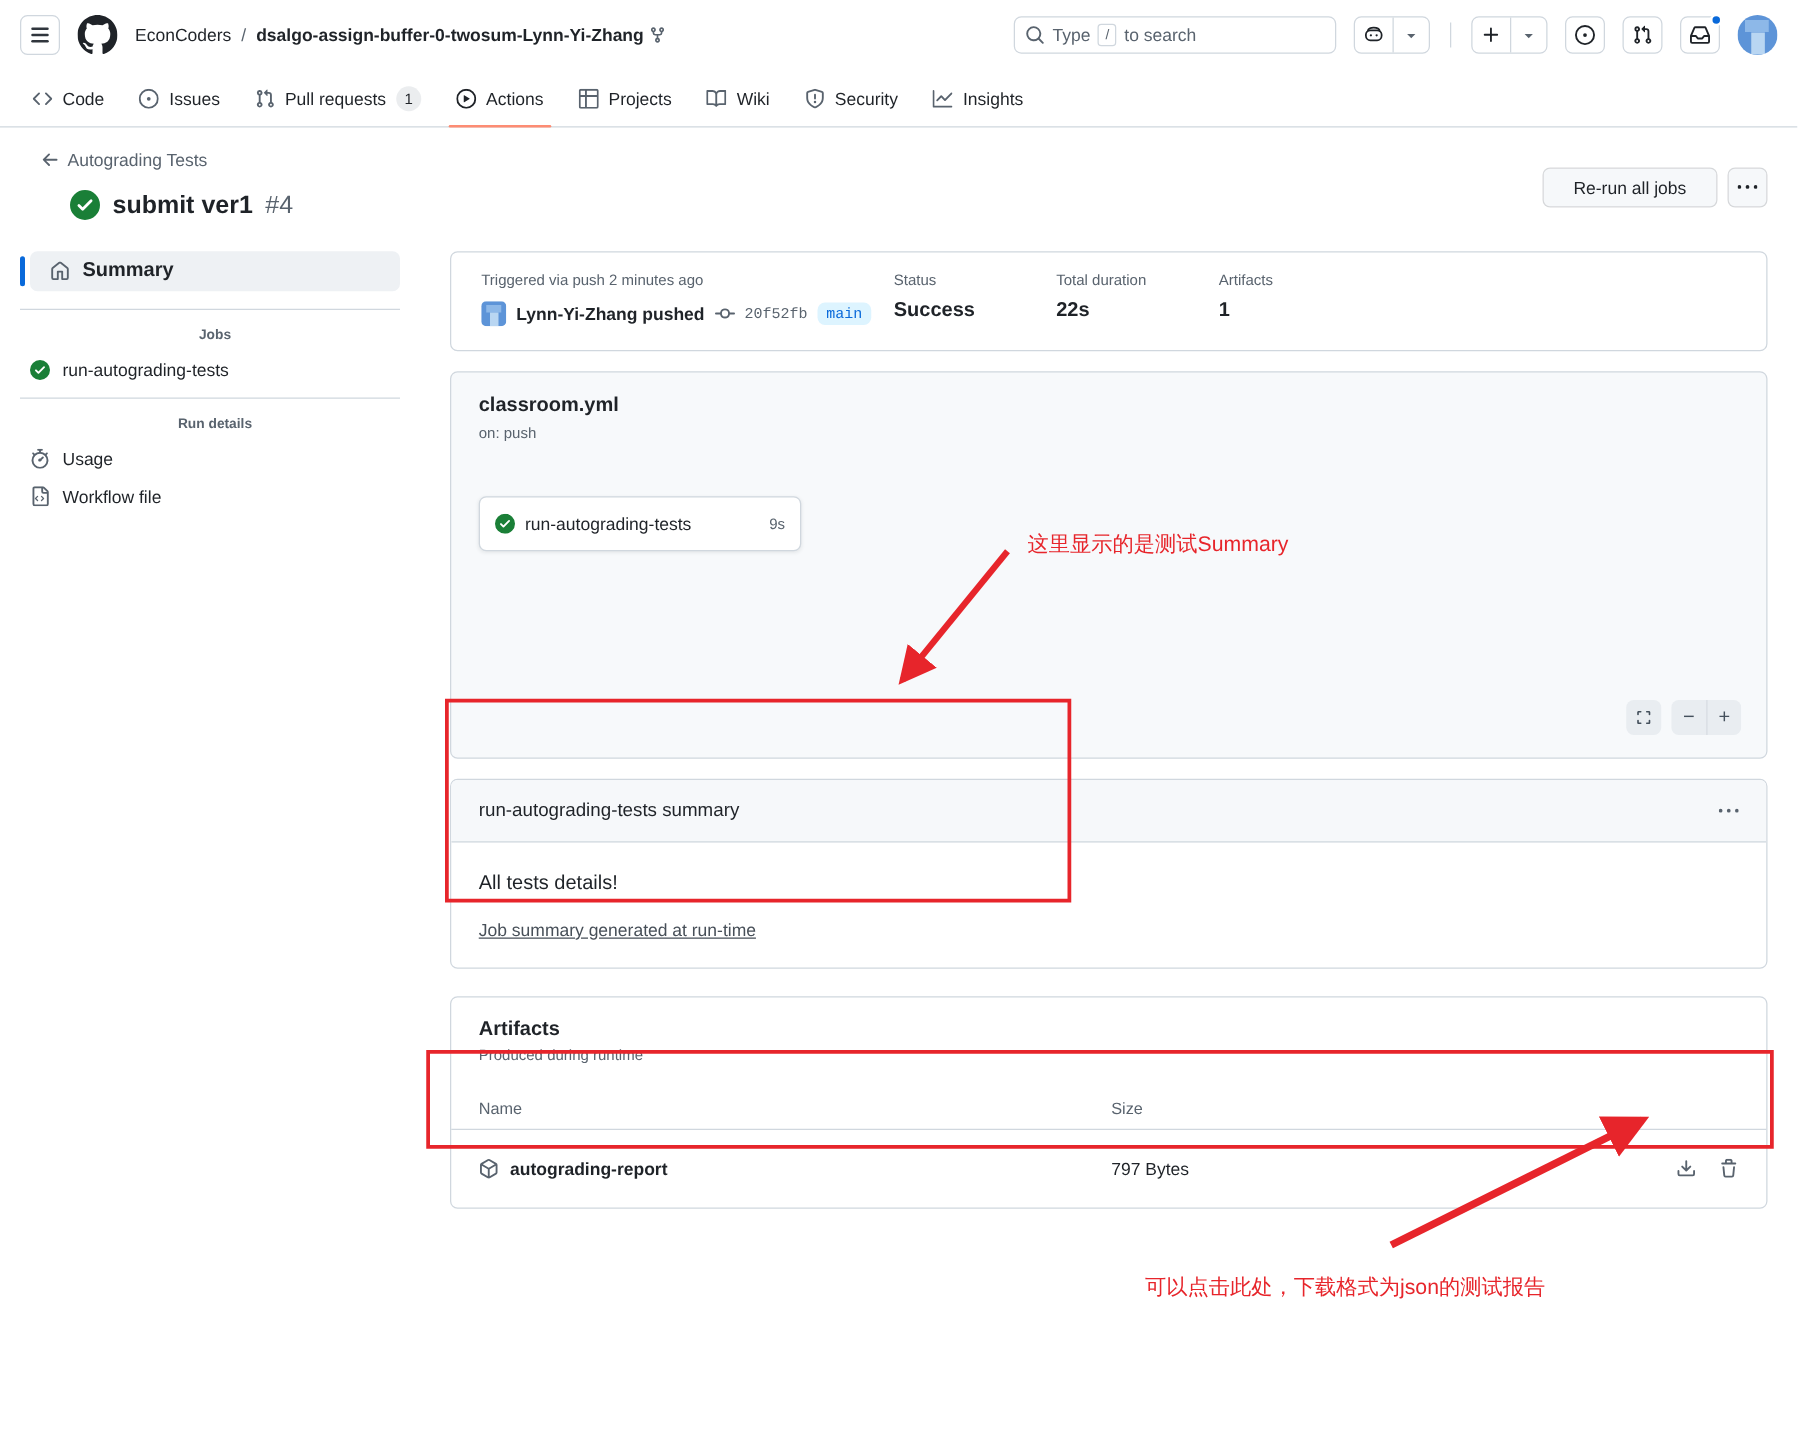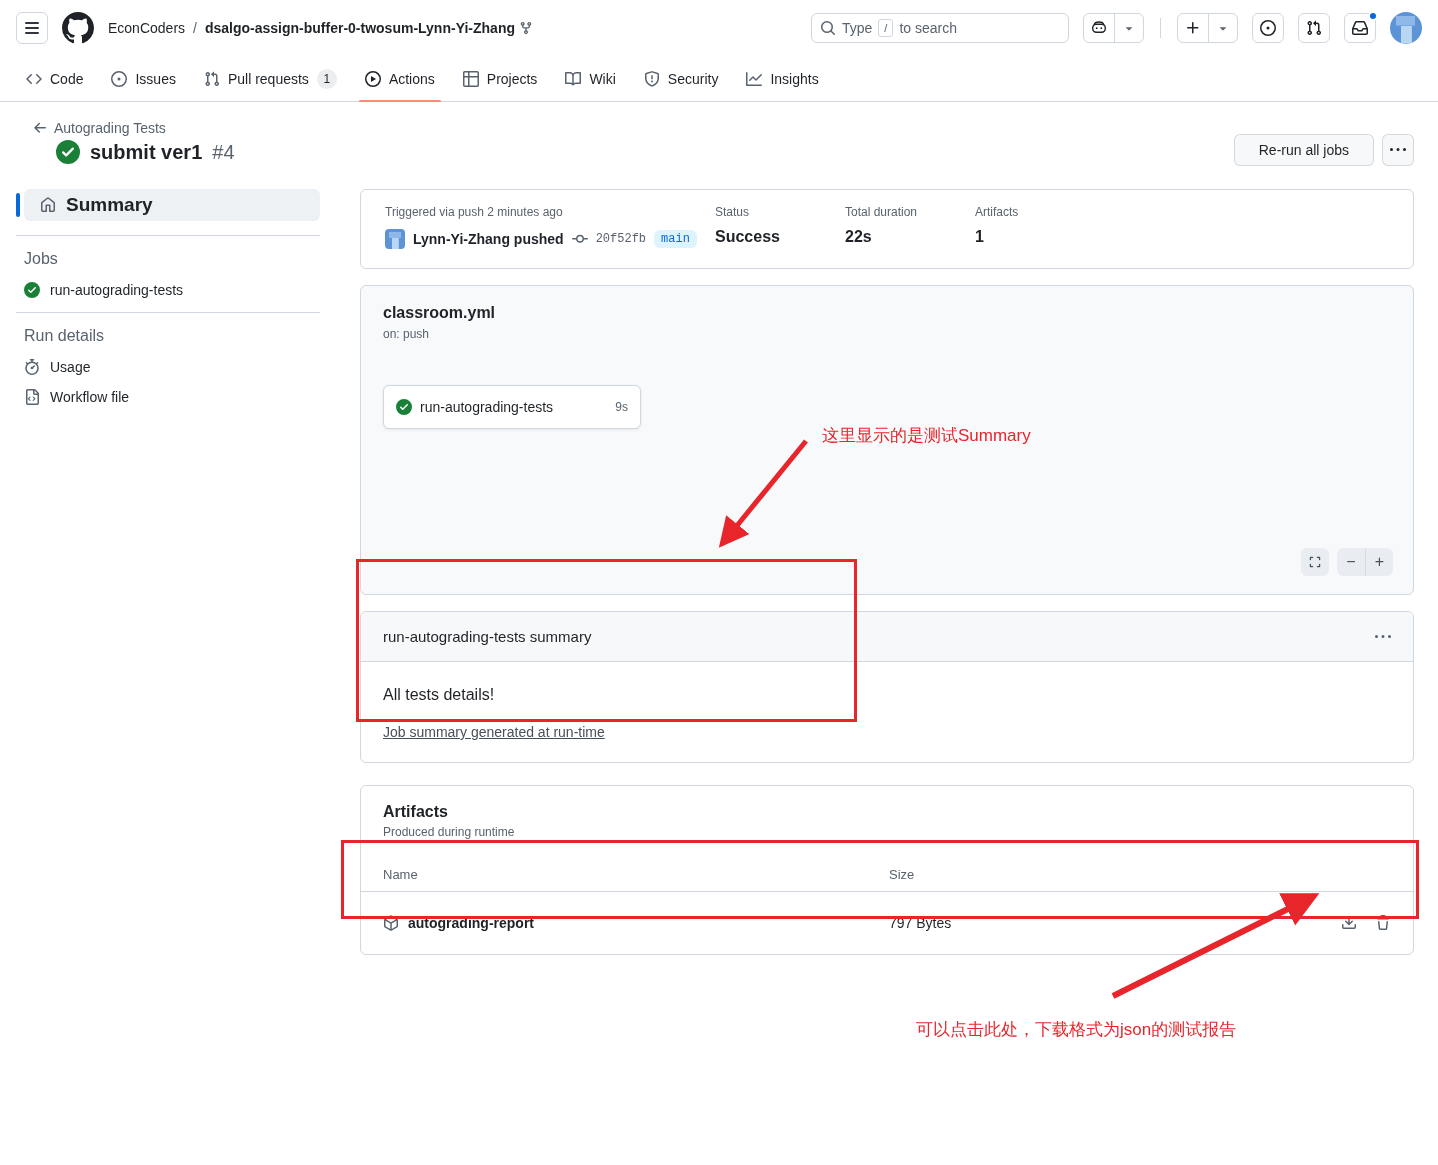--- a/index.html
+++ b/index.html
@@ -55,40 +55,40 @@
     color:var(--fg); text-decoration:none; font-size:14px; cursor:pointer;}
   .tab .cnt{background:rgba(175,184,193,0.25); border-radius:10px; min-width:20px; height:20px;
     display:flex; align-items:center; justify-content:center; font-size:12px; color:var(--fg); padding:0 6px;}
   .tab.active{font-weight:400;}
   .tab.active::after{content:""; position:absolute; left:4px; right:4px; bottom:-1px; height:2px;
     background:var(--tabline); border-radius:2px;}
 
   
   .runhead{padding:18px 24px 0 32px; position:relative;}
   .backlink{display:flex; align-items:center; gap:6px; color:var(--muted); font-size:14px; text-decoration:none; cursor:pointer;}
-  .titlerow{display:flex; align-items:center; gap:10px; margin-top:4px;padding-left:24px;}
+  .titlerow{display:flex; align-items:center; gap:10px; margin-top:16px;padding-left:24px;}
   .titlerow h1{font-size:20px; font-weight:700;}
   .titlerow .num{font-size:20px; color:var(--muted); font-weight:400;}
   .runhead .actions{position:absolute; right:24px; top:32px; display:flex; gap:8px;}
   .btn{height:32px; padding:0 24px; background:var(--btnbg); border:1px solid var(--btnborder);
     border-radius:6px; font-size:14px; color:var(--fg); display:flex; align-items:center; justify-content:center; cursor:pointer;
     font-family:inherit;}
   .btn.icon-only{width:32px; padding:0;}
 
   
   .content{display:flex; gap:40px; padding:25px 24px 0 16px; align-items:flex-start;}
   .sidebar{width:304px; flex:none;}
   .sideitem{position:relative; margin-left:8px; height:32px; display:flex; align-items:center;
     gap:10px; padding:0 16px; border-radius:6px; cursor:pointer;}
   .sideitem.selected{background:#eef1f4;}
   .sideitem.selected::before{content:""; position:absolute; left:-8px; top:4px; width:4px; height:24px;
     background:var(--blue); border-radius:2px;}
-  .sideitem .lbl{font-weight:600; font-size:19px;}
+  .sideitem .lbl{font-weight:600; font-size:16px;}
   .sdiv{height:1px; background:var(--border); margin:14px 0 0;}
-  .slabel{font-size:16px; font-weight:400; color:var(--muted); margin:14px 0 0 8px;}
+  .slabel{font-size:11px; font-weight:700; color:var(--muted); margin:14px 0 0 8px;text-align:center;}
   .srow{display:flex; align-items:center; gap:10px; margin:14px 0 0 8px; cursor:pointer; font-size:14px;}
 
   .main{flex:1; min-width:0;}
   .card{border:1px solid var(--border); border-radius:6px; background:#fff;}
 
   
   .trigger{display:flex; padding:15px 24px 19px; margin-bottom:16px;}
   .trig-left{width:330px; flex:none;}
   .trig-note{font-size:12px; color:var(--muted);}
   .trig-row{display:flex; align-items:center; gap:8px; margin-top:10px;}

